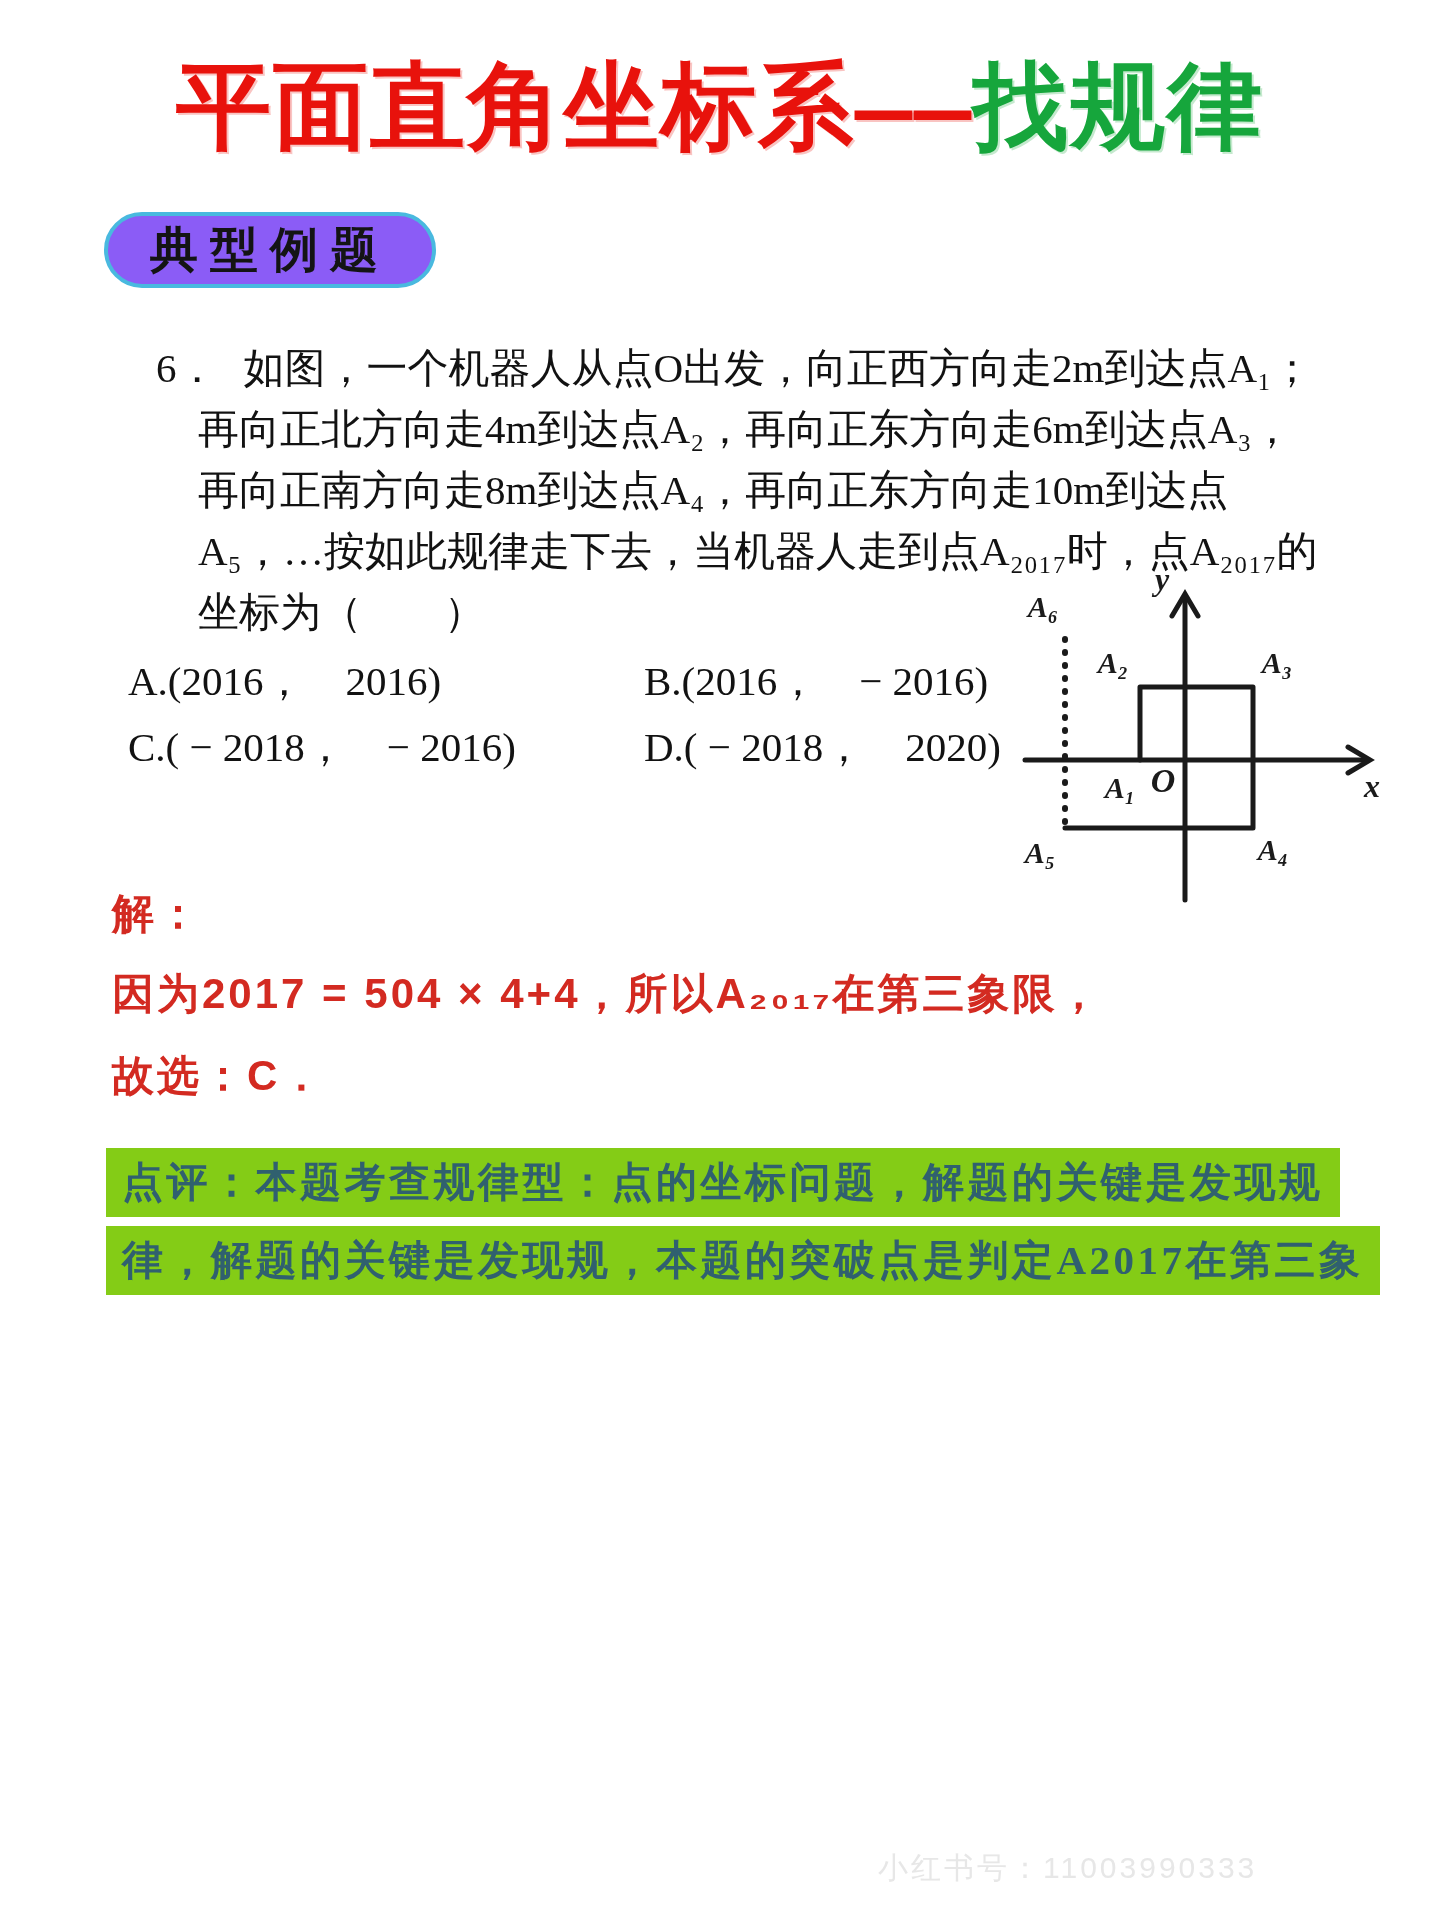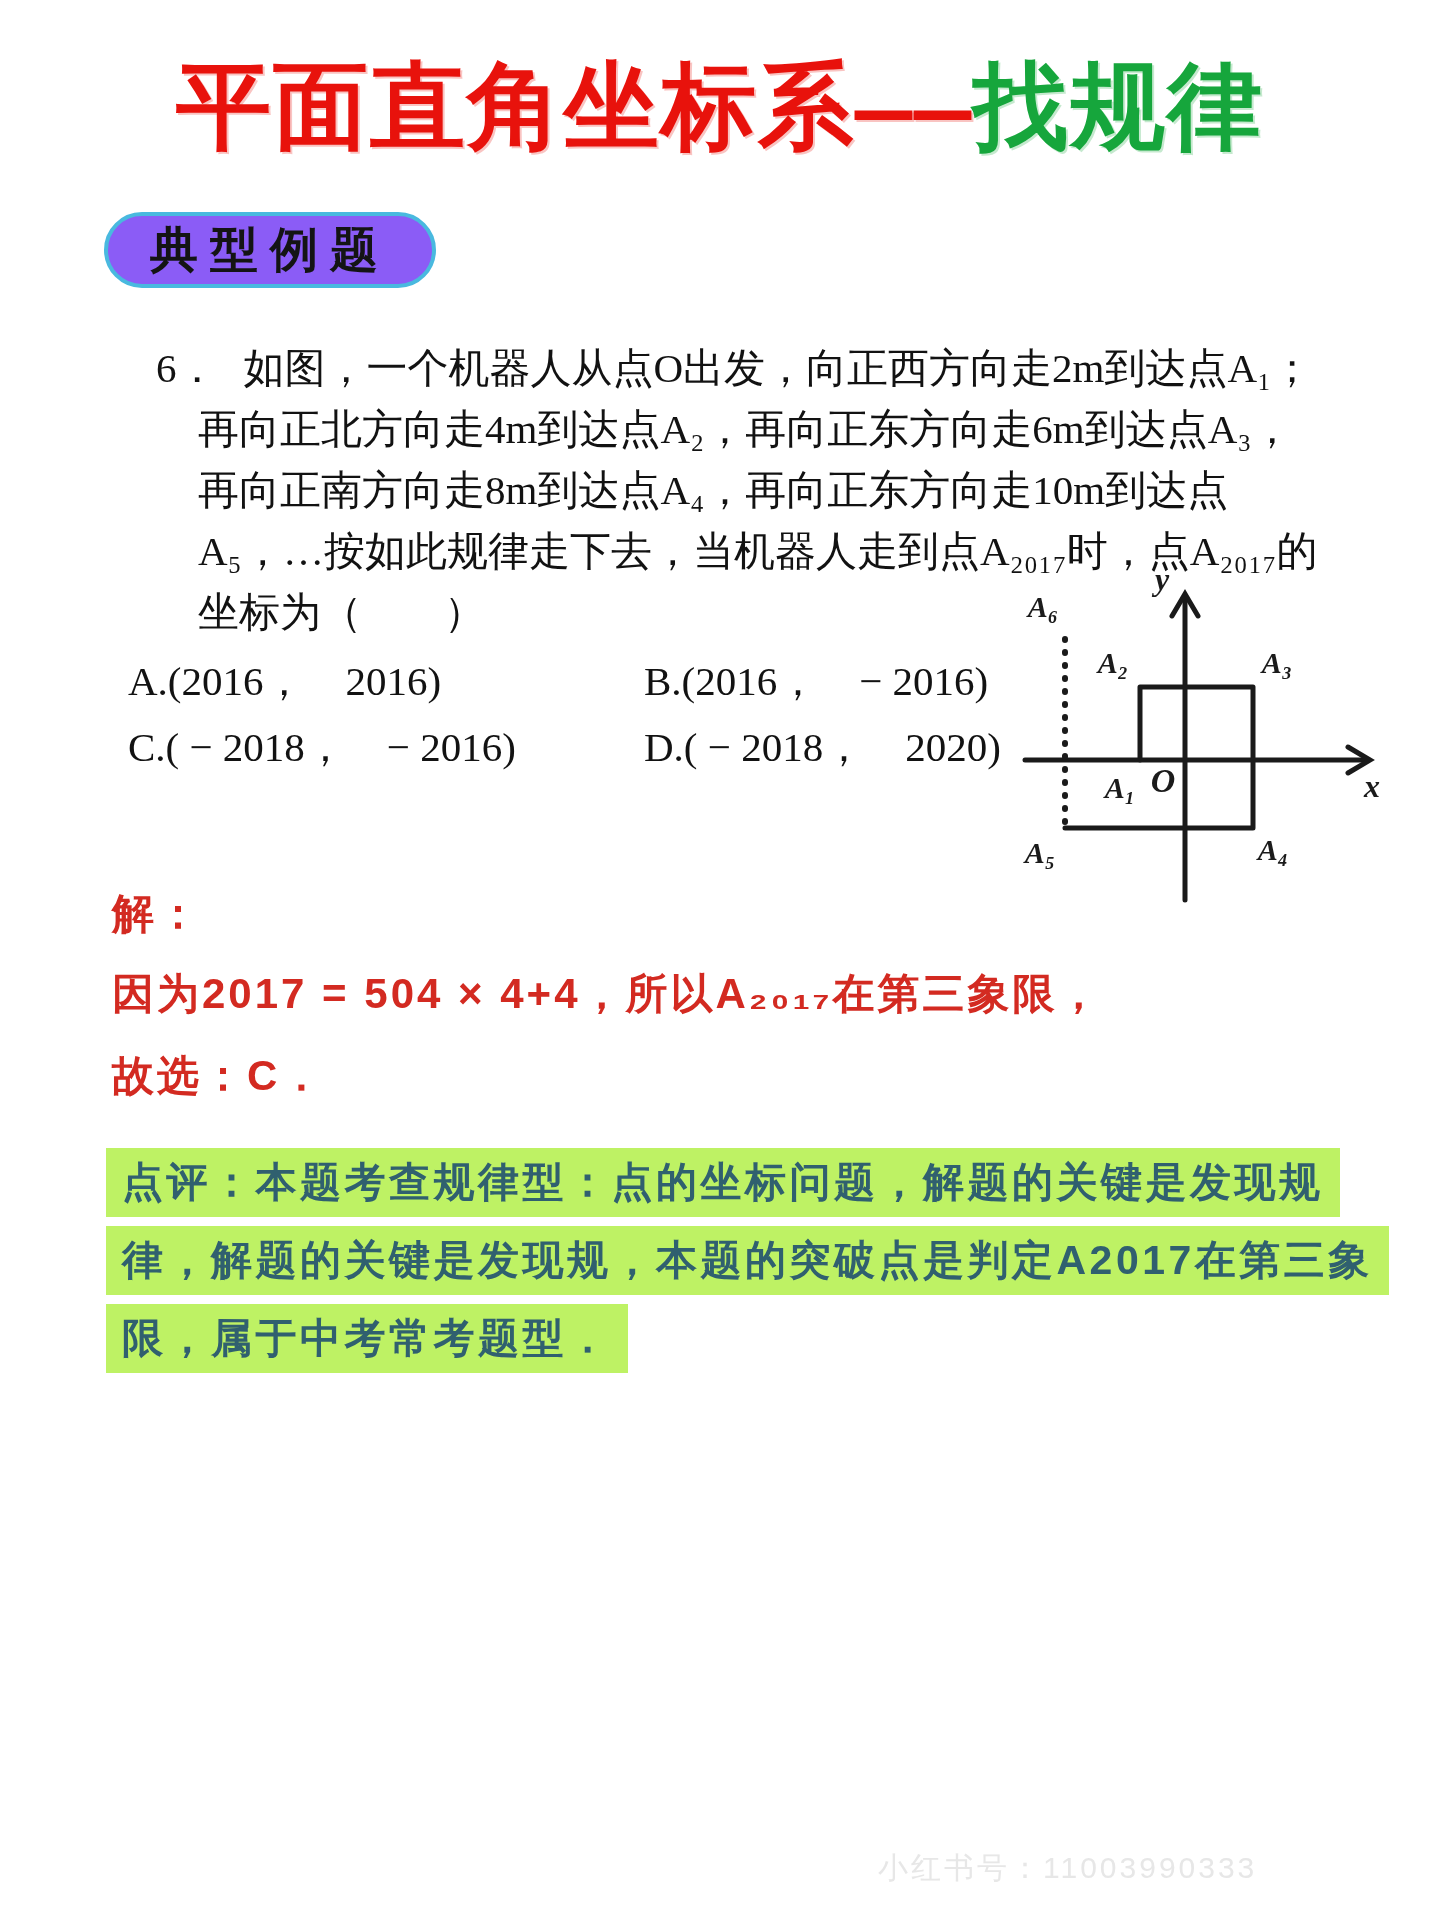--- a/index.html
+++ b/index.html
@@ -65,23 +65,23 @@
     font-weight:700;color:#d32a21;
     font-size:42px;white-space:nowrap;letter-spacing:3px;
   }
   .sol-label{top:886px;}
   .sol-reason{top:966px;}
   .sol-conclusion{top:1048px;}
   
   .comment-line{
     position:absolute;left:106px;
     display:inline-block;
-    background:#bef264;
+    background:#84cc16;
     padding:7px 16px;
-    font-family:Liberation Sans, sans-serif;
+    font-family:Liberation Serif, serif;
     font-weight:700;font-size:41px;color:#30606f;
     letter-spacing:3.5px;white-space:nowrap;
   }
   .cl1{top:1148px;}
   .cl2{top:1226px;}
   .cl3{top:1304px;}
   
   .watermark{
     position:absolute;left:878px;top:1848px;
     font-family:"Liberation Sans", sans-serif;
@@ -141,17 +141,16 @@
       <text x="63" y="57" font-size="30" text-anchor="middle">A₆</text>
     </svg>
   </div>
 
   <div class="sol sol-label">解：</div>
   <div class="sol sol-reason">因为2017 = 504 × 4+4，所以A₂₀₁₇在第三象限，</div>
   <div class="sol sol-conclusion">故选：C．</div>
 
   <div class="comment-line cl1">点评：本题考查规律型：点的坐标问题，解题的关键是发现规</div>
   <div class="comment-line cl2">律，解题的关键是发现规，本题的突破点是判定A2017在第三象</div>
-  <div class="comment-line cl3">限，属于中考常考题型．</div>
 
   <div class="watermark">小红书号：11003990333</div>
 
 </div>
 
 </body></html>

